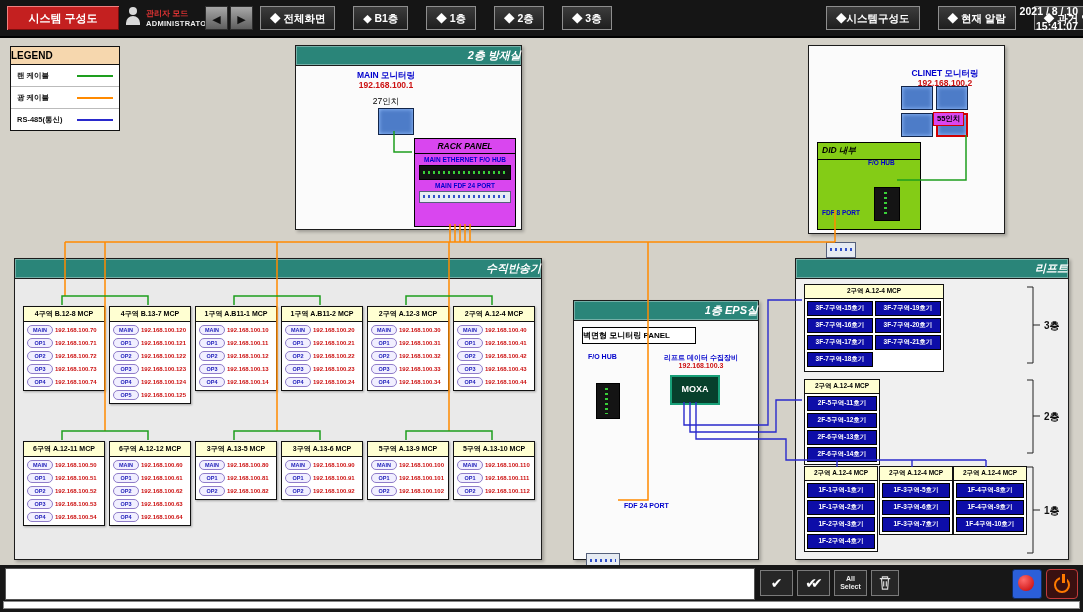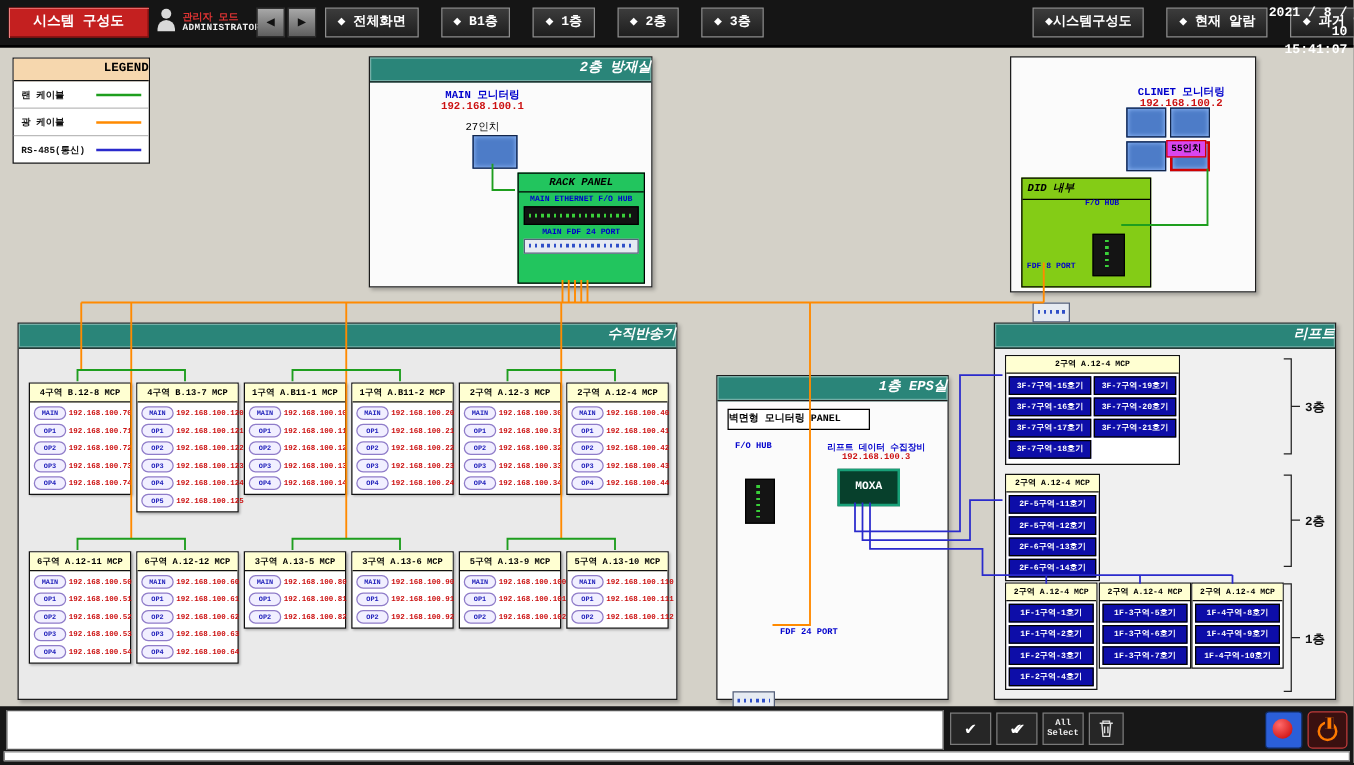--- a/index.html
+++ b/index.html
@@ -1,17 +1,17 @@
 <!DOCTYPE html>
 <html><head>
 <meta charset="utf-8">
 <style>
   html,body{margin:0;padding:0;background:#9a9a9a;}
   #canvas{position:relative;width:1083px;height:612px;background:#d4d1c8;overflow:hidden;
-          font-family:Liberation Mono, monospace;outline:1px solid #777;}
+          font-family:Liberation Sans, sans-serif;outline:1px solid #777;}
 
   
   #topbar{position:absolute;left:0;top:0;width:1083px;height:36px;background:#151515;border-bottom:2px solid #000;}
   .sys-btn{position:absolute;left:7px;top:6px;width:112px;height:24px;background:#c42020;color:#fff;
            font-size:11px;font-weight:bold;text-align:center;line-height:24px;
            box-shadow:inset 1px 1px 0 #f08080, inset -1px -1px 0 #7a0e0e;}
   .admin-icon{position:absolute;left:125px;top:7px;width:16px;height:22px;}
   .admin-head{position:absolute;left:4px;top:0;width:8px;height:8px;border-radius:50%;background:#d9d9d9;}
   .admin-body{position:absolute;left:1px;top:9px;width:14px;height:9px;border-radius:7px 7px 0 0;background:#d9d9d9;}
   .admin-mode{position:absolute;left:146px;top:8px;font-size:8px;color:#e23434;font-weight:bold;text-align:center;}
@@ -19,39 +19,39 @@
   .arrow-btn{position:absolute;top:6px;width:23px;height:24px;text-align:center;line-height:24px;font-size:11px;color:#111;
              background:linear-gradient(#a8a8a8,#5e5e5e);border:1px solid #2e2e2e;box-sizing:border-box;cursor:pointer;}
   #nav-buttons,#nav-right{position:absolute;top:6px;display:flex;gap:18px;}
   #nav-buttons{left:260px;} #nav-right{left:826px;}
   .tbtn{height:24px;line-height:22px;padding:0 9px;background:linear-gradient(#3c3c3c,#1e1e1e);
         border:1px solid #8e8e8e;box-sizing:border-box;color:#fff;font-size:10.5px;font-weight:bold;white-space:nowrap;cursor:pointer;}
   .datetime{position:absolute;left:1012px;top:4px;width:66px;text-align:right;color:#fff;font-size:10.5px;font-weight:bold;line-height:1.4;}
 
   
   #legend{position:absolute;left:10px;top:46px;width:108px;background:#fff;border:1px solid #111;}
-  .lg-title{background:#f6d7ae;border-bottom:1px solid #111;font-size:10px;font-weight:bold;text-align:right;padding:3px 0;}
+  .lg-title{background:#f6d7ae;border-bottom:1px solid #111;font-size:10px;font-weight:bold;text-align:left;padding:3px 0;}
   .lg-row{display:flex;align-items:center;height:21px;padding:0 6px;border-bottom:1px solid #bbb;}
   .lg-row:last-child{border-bottom:none;}
   .lg-label{flex:none;width:60px;font-size:7.5px;font-weight:bold;color:#111;}
   .lg-line{flex:1;height:2px;}
 
   
   .panel{position:absolute;border:1px solid #1c1c1c;background:#fbfbfb;box-shadow:2px 2px 3px rgba(0,0,0,.25);}
   .panel-h{height:19px;background:#2a8579;border-bottom:1px solid #1c1c1c;color:#fff;font-size:11px;font-weight:bold;
            font-style:italic;text-align:right;line-height:19px;box-shadow:inset 0 0 0 1px rgba(255,255,255,.35);}
   .abs{position:absolute;}
   .blue-lbl{color:#0000cc;font-weight:bold;}
   .red-lbl{color:#cc1111;font-weight:bold;}
   .ctr{text-align:center;}
 
   
   #p-room2f{left:295px;top:45px;width:225px;height:183px;}
   .r2-mon{left:82px;top:62px;width:34px;height:25px;background:#4d7cc8;border:1px solid #12254a;box-shadow:inset 0 0 4px #9cc4ff;}
-  .rack{left:118px;top:92px;width:100px;height:87px;border:1px solid #000;background:#22c55e;}
+  .rack{left:118px;top:92px;width:100px;height:87px;border:1px solid #000;background:#d946ef;}
   .rack-h{font-style:italic;font-weight:bold;font-size:8.5px;text-align:center;border-bottom:1px solid #000;padding:2px 0;}
   .rack-lbl{font-size:6.5px;text-align:center;margin-top:2px;}
   .switchbar{margin:2px 4px;height:13px;background:#121212;border:1px solid #000;position:relative;}
   .switchbar::after{content:"";position:absolute;left:3px;right:3px;top:40%;height:3px;
                     background:repeating-linear-gradient(90deg,#39d039 0 2px,transparent 2px 5px);}
   .patchbar{margin:2px 4px;height:10px;background:#e6ebf2;border:1px solid #55607a;position:relative;}
   .patchbar::after{content:"";position:absolute;left:3px;right:3px;top:30%;height:3px;
                    background:repeating-linear-gradient(90deg,#3050c8 0 2px,transparent 2px 5px);}
 
   

